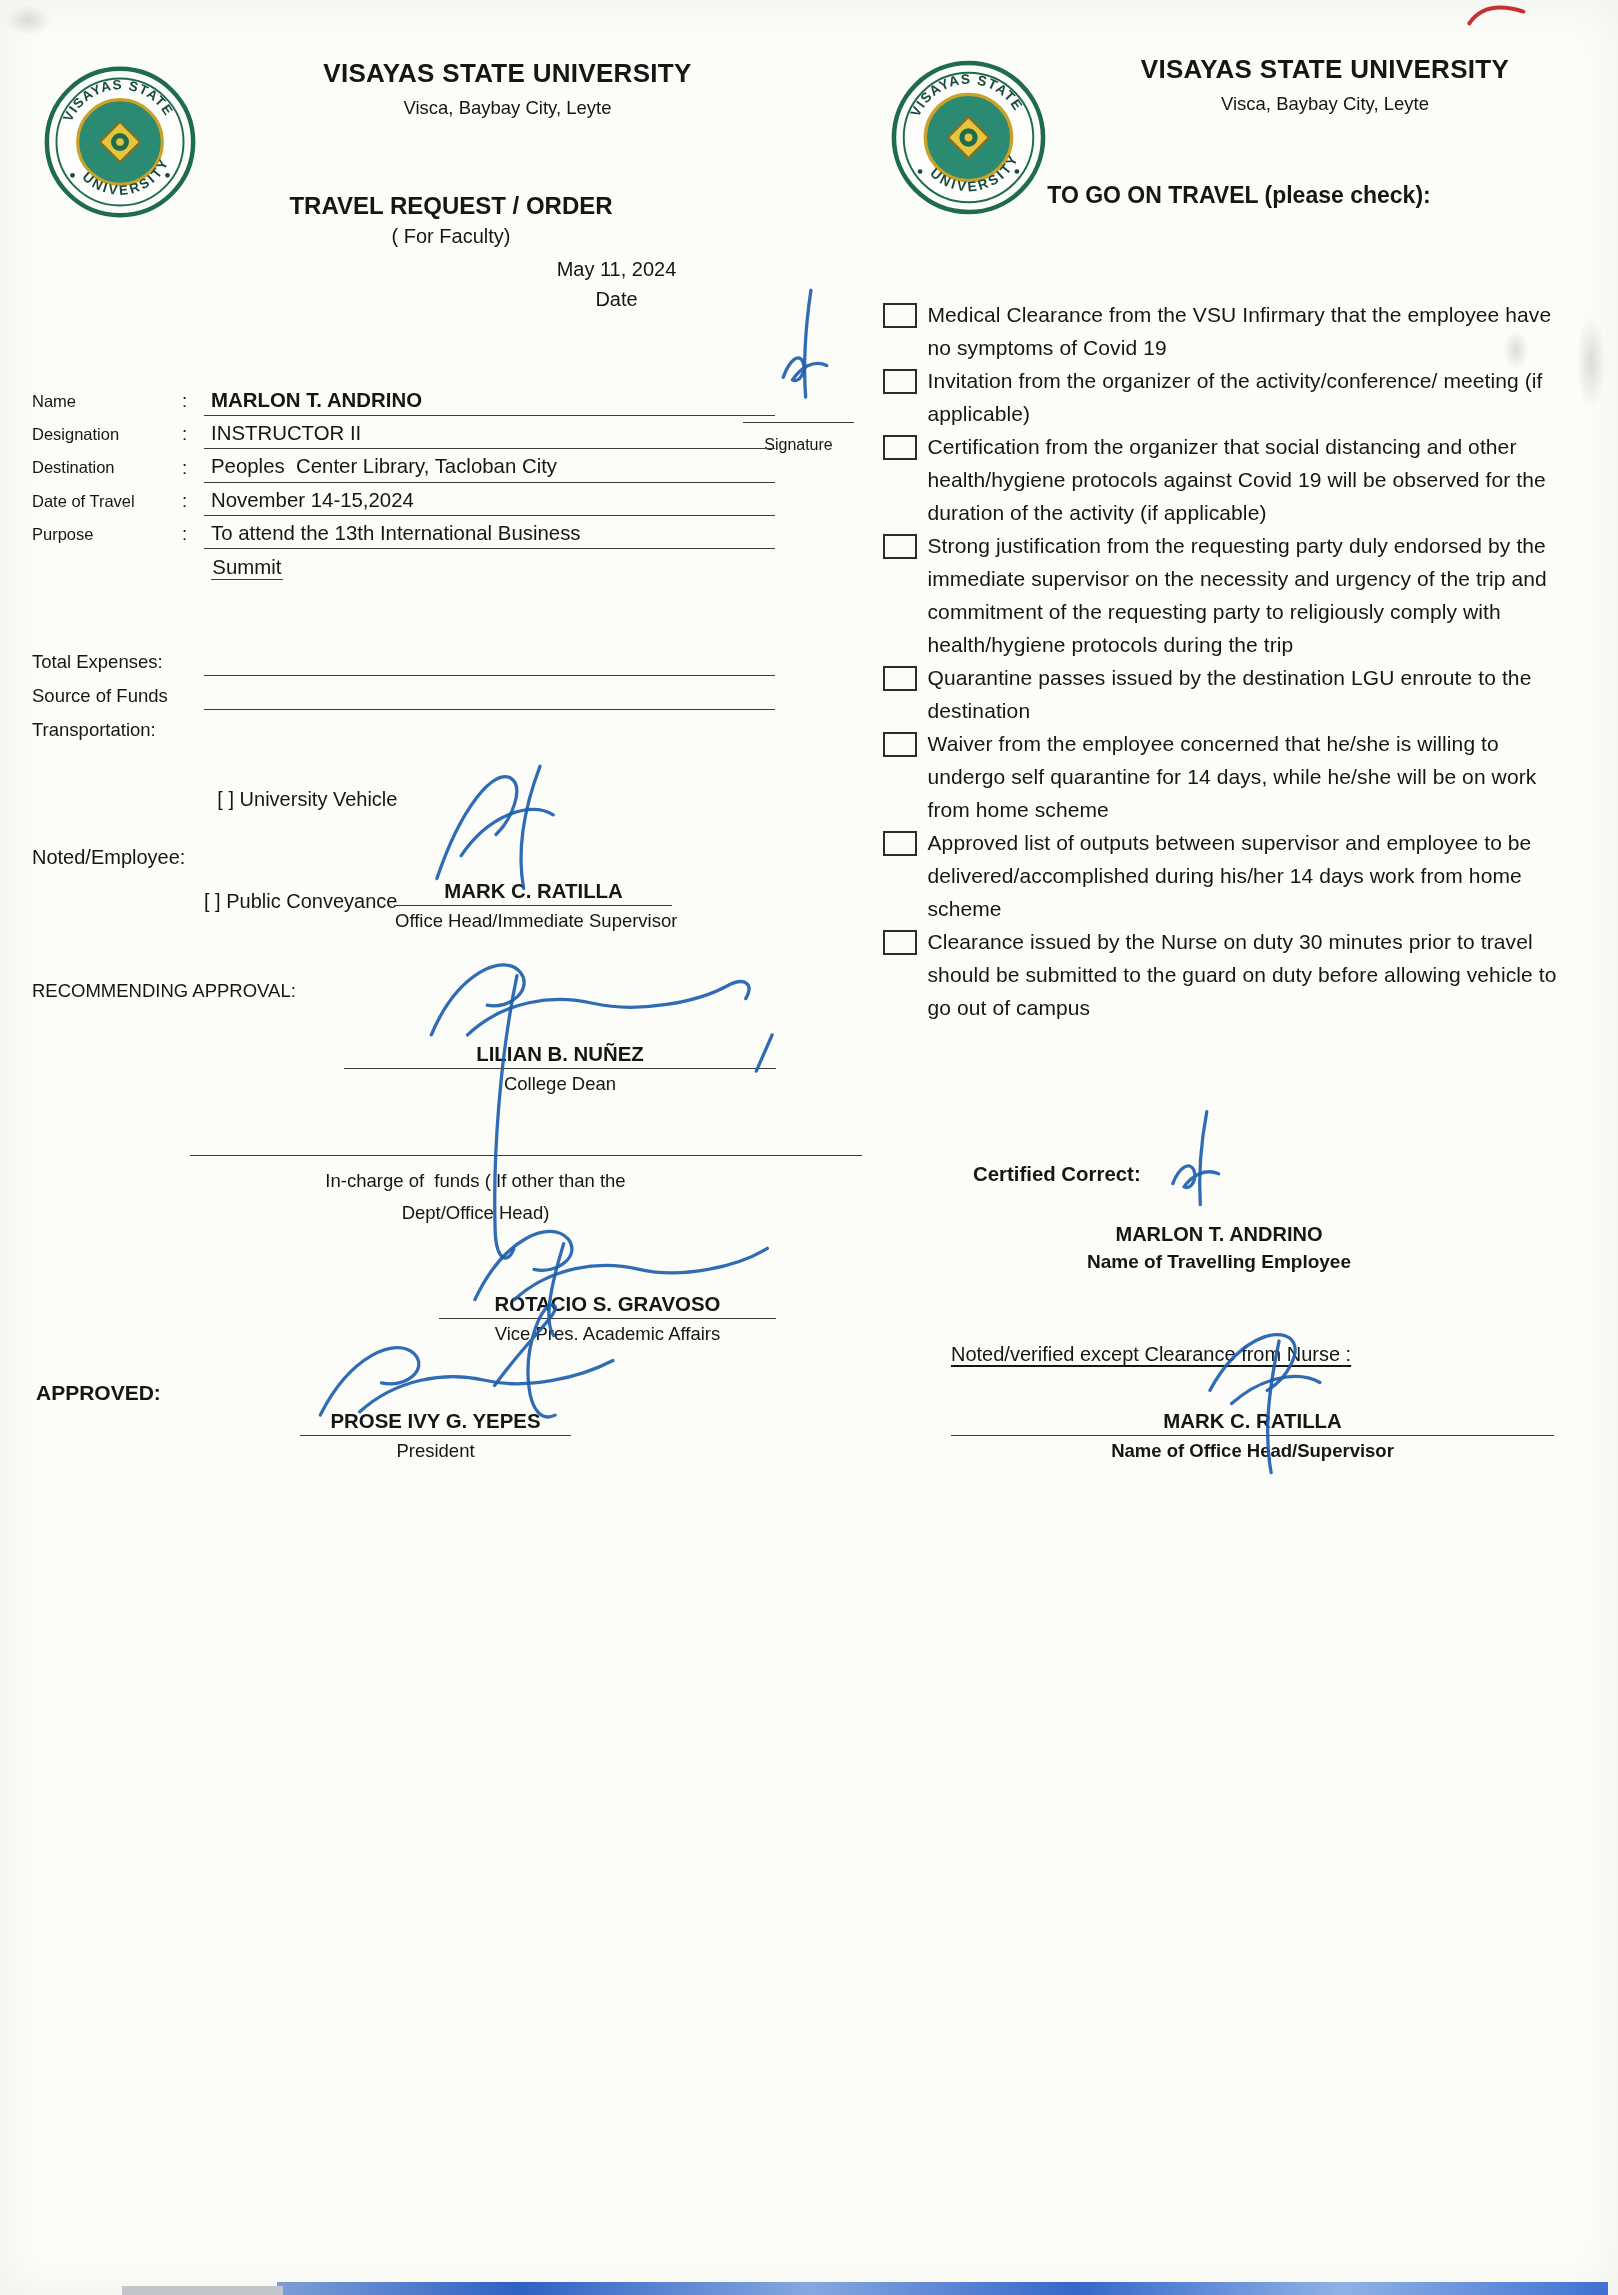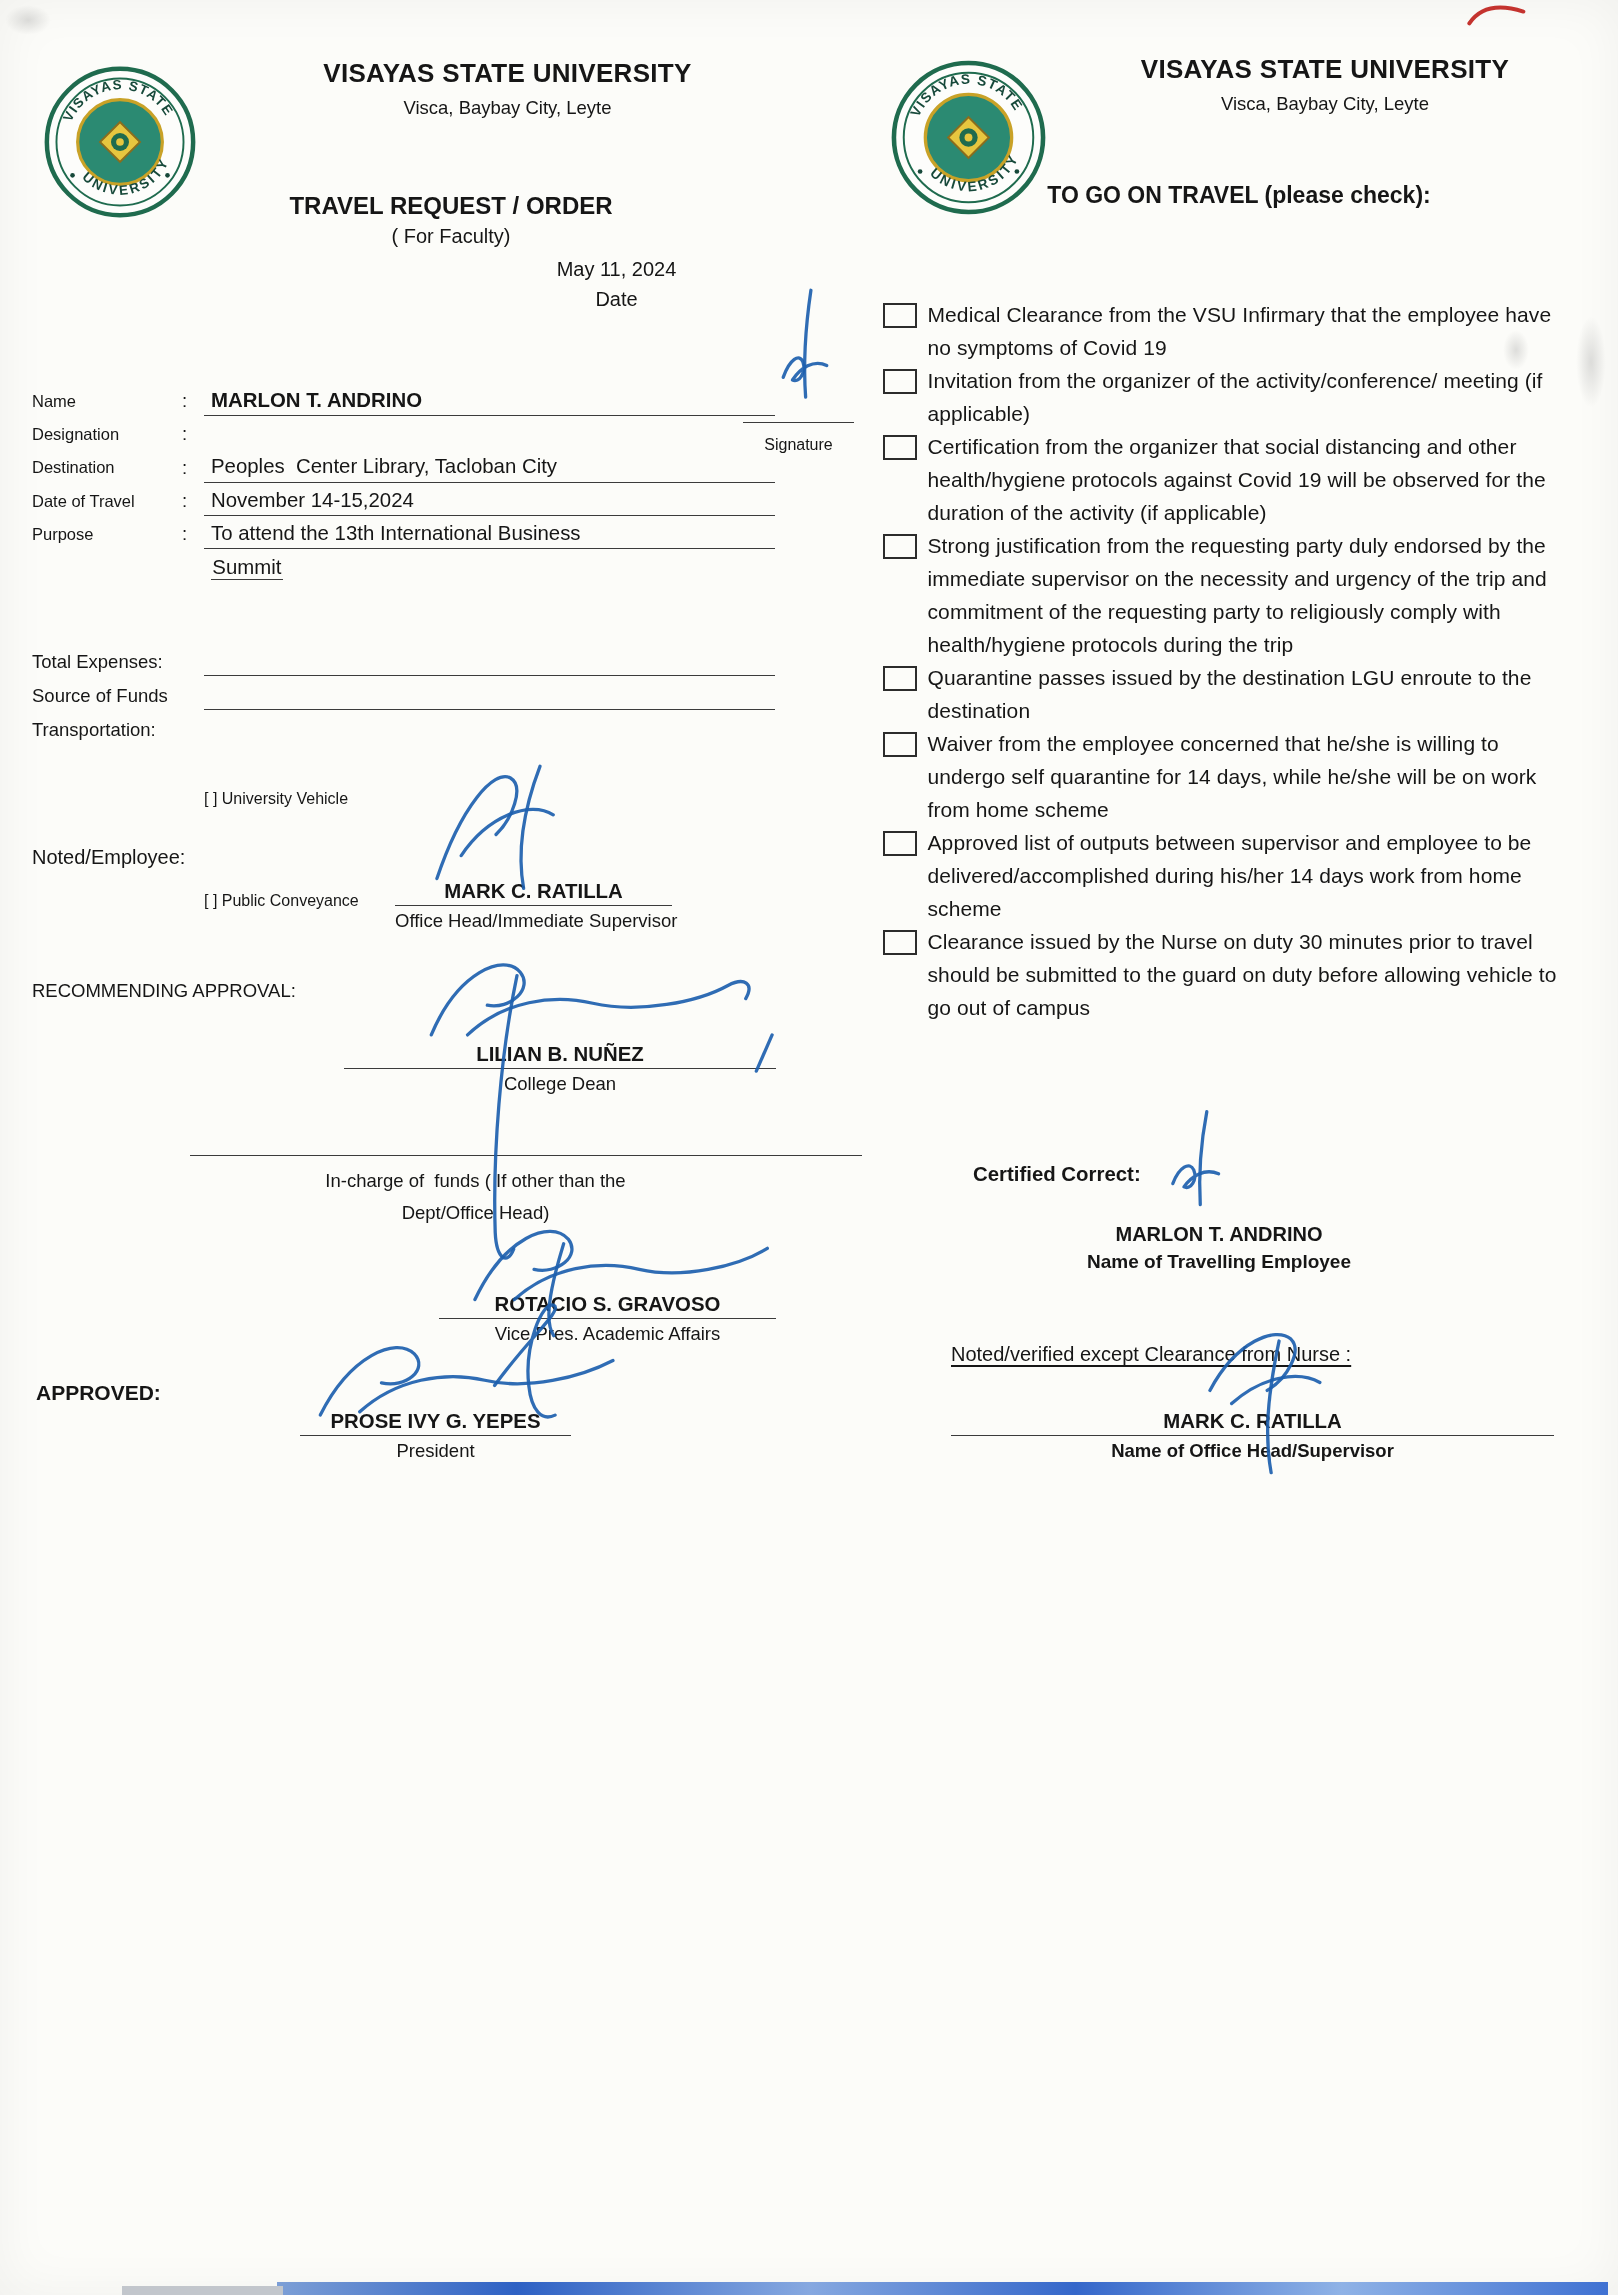--- a/index.html
+++ b/index.html
@@ -30,21 +30,21 @@
   
   .f-row{display:flex;align-items:flex-end;height:30px;margin-bottom:3.3px;}
   .f-label{width:150px;font-size:16.5px;padding-bottom:5.3px;}
   .f-colon{width:22.4px;font-size:18.5px;padding-bottom:4px;}
   .f-value{flex:1;font-size:20.4px;border-bottom:1.3px solid var(--line);padding:0 4px 3.3px 6.6px;white-space:pre-wrap;}
   .f-value.noline{border-bottom:none;}
   .uword{border-bottom:1.3px solid var(--line);padding:0 1.3px 1.3px;}
   .exp-row{display:flex;align-items:flex-end;height:29px;margin-bottom:4.6px;}
   .exp-label{width:172px;font-size:18.5px;padding-bottom:2.6px;white-space:nowrap;}
   .exp-line{flex:1;border-bottom:1.3px solid var(--line);}
-  .transport{font-size:16px;line-height:34px;white-space:pre-wrap;}
+  .transport{font-size:20px;line-height:34px;white-space:pre-wrap;text-align:right;}
   .plain-label{font-size:20px;}
   .caps-label{font-size:18.5px;}
   
   .sig-block{position:absolute;text-align:center;}
   .sig-name{font-size:20.4px;font-weight:bold;white-space:nowrap;}
   .sig-rule{border-top:1.3px solid var(--line);margin-top:2px;}
   .sig-title{font-size:18.5px;margin-top:4px;white-space:nowrap;}
   .sig-title.bold{font-weight:bold;}
   
   .chk-wrap{position:absolute;left:883px;top:298px;width:712px;}
@@ -110,20 +110,21 @@
 
   <div class="abs" style="left:32px;top:386px;width:743px;">
     <div class="f-row">
       <span class="f-label">Name</span>
       <span class="f-colon">:</span>
       <span class="f-value bold">MARLON T. ANDRINO</span>
     </div>
     <div class="f-row">
       <span class="f-label">Designation</span>
       <span class="f-colon">:</span>
+      <span class="f-value">INSTRUCTOR II</span>
     </div>
     <div class="f-row">
       <span class="f-label">Destination</span>
       <span class="f-colon">:</span>
       <span class="f-value">Peoples  Center Library, Tacloban City</span>
     </div>
     <div class="f-row">
       <span class="f-label">Date of Travel</span>
       <span class="f-colon">:</span>
       <span class="f-value">November 14-15,2024</span>

